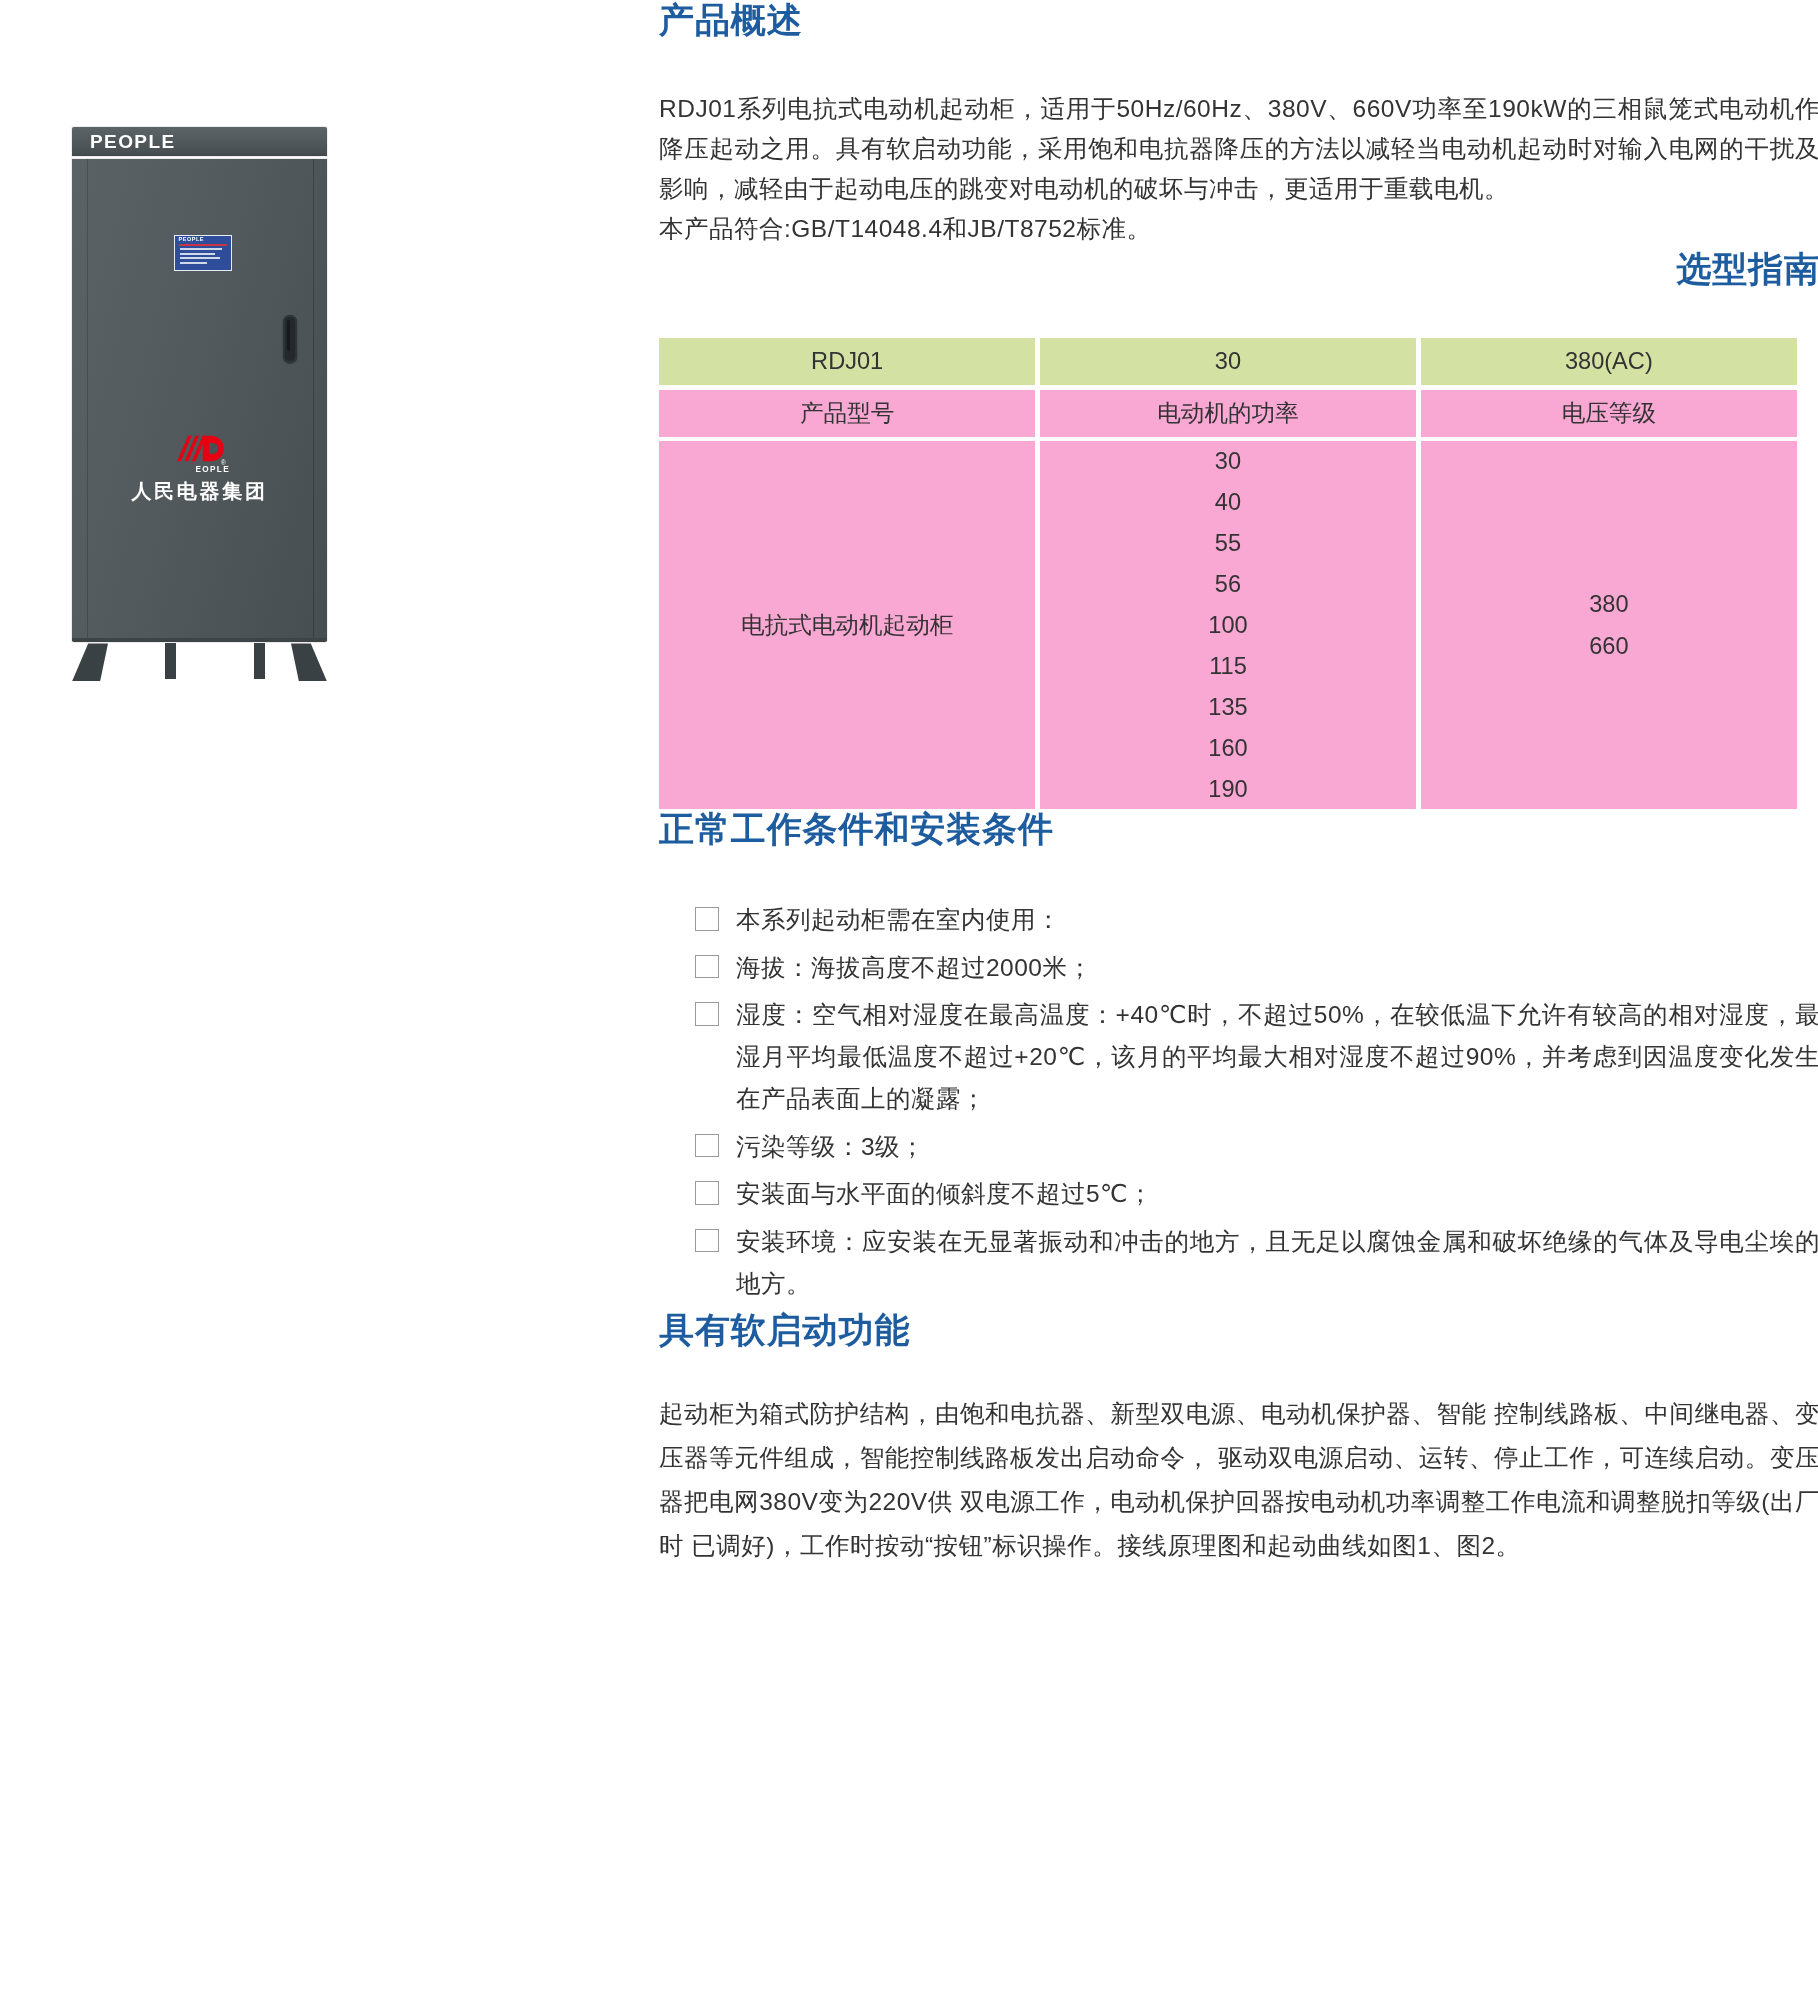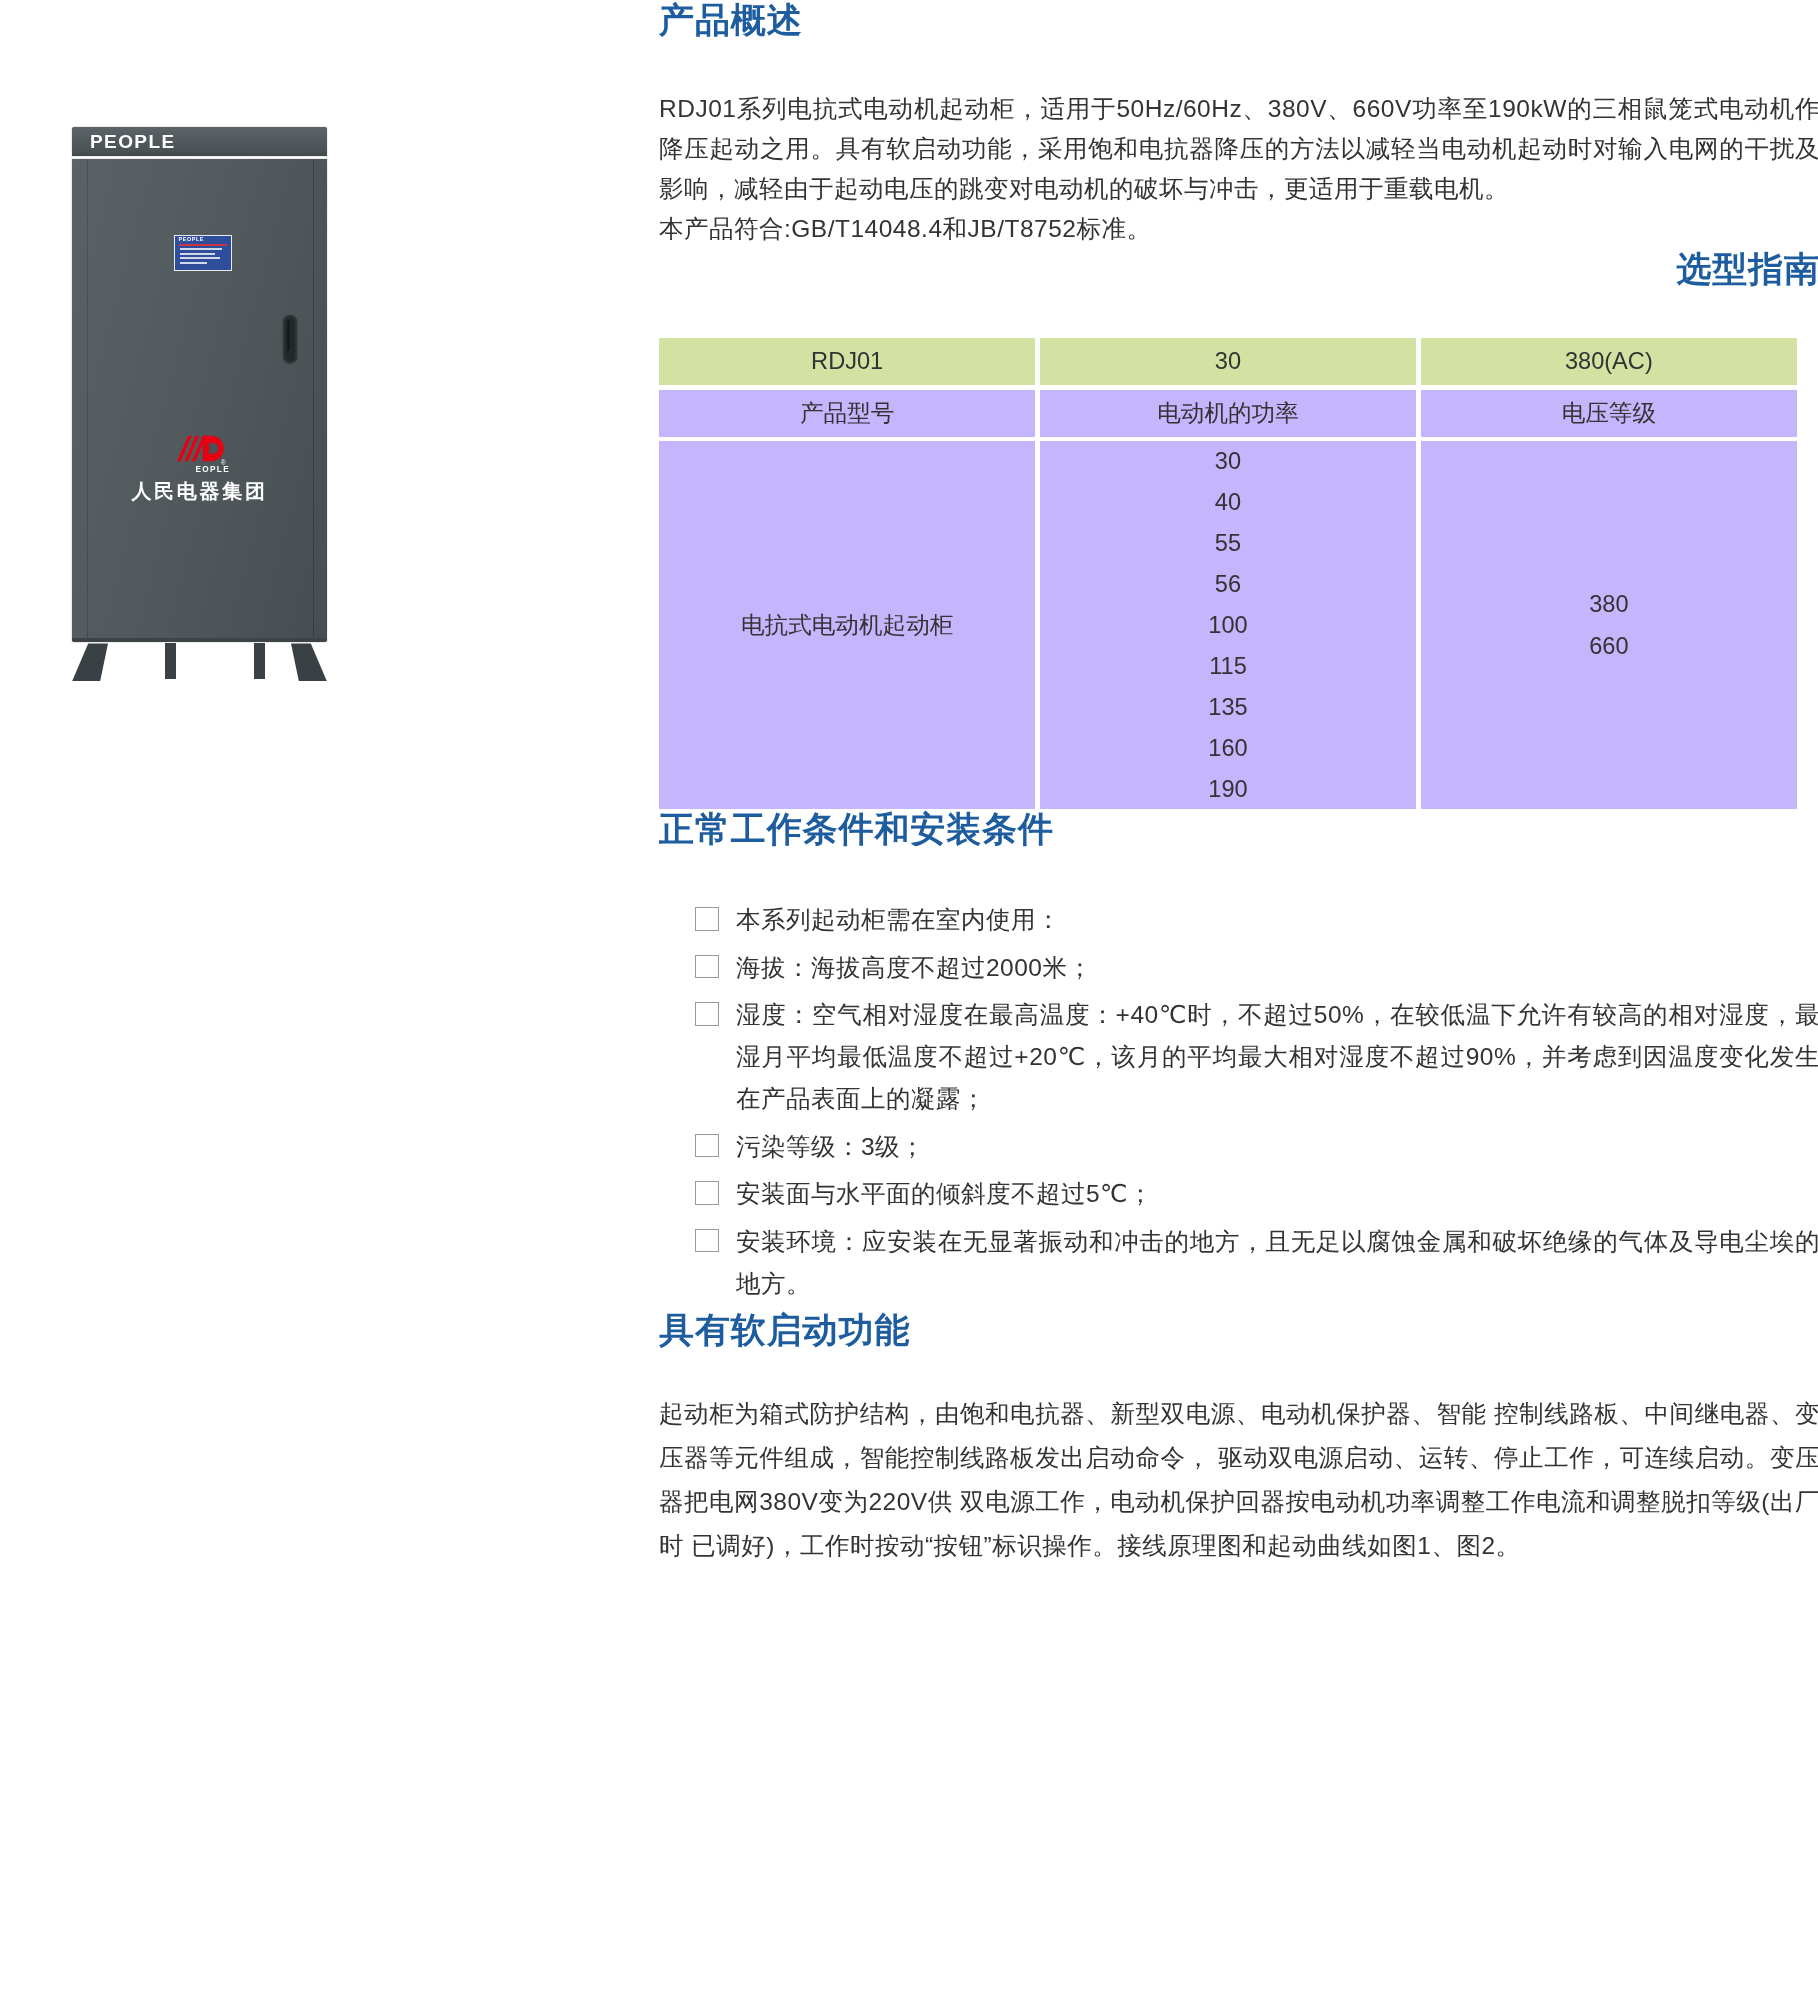--- a/index.html
+++ b/index.html
@@ -71,21 +71,21 @@
   .p-structure{margin-top:42px;line-height:44px;}
   .standards{font-size:24.5px;line-height:40px;color:#333;letter-spacing:0.5px;font-weight:500;}
 
   
   .spec-table{
     margin-top:49px;width:1138px;display:grid;
     grid-template-columns:1fr 1fr 1fr;grid-template-rows:47px 47px 368px;gap:4.5px;background:#fff;
   }
   .cell{display:flex;align-items:center;justify-content:center;font-size:23.6px;color:#333;font-weight:500;}
   .th{background:#d3e1a3;}
-  .td{background:#c4b5fd;}
+  .td{background:#f9a8d4;}
   .powers-cell{flex-direction:column;}
   .powers-cell div{line-height:41px;}
   .volt-cell{flex-direction:column;}
   .volt-cell div{line-height:42px;}
 
   
   .cond-list{margin-top:50px;}
   .cond-item{display:flex;margin-bottom:5.5px;padding-left:36px;}
   .cond-box{
     flex:none;width:23.6px;height:23.6px;margin-top:8.2px;margin-right:17.3px;

